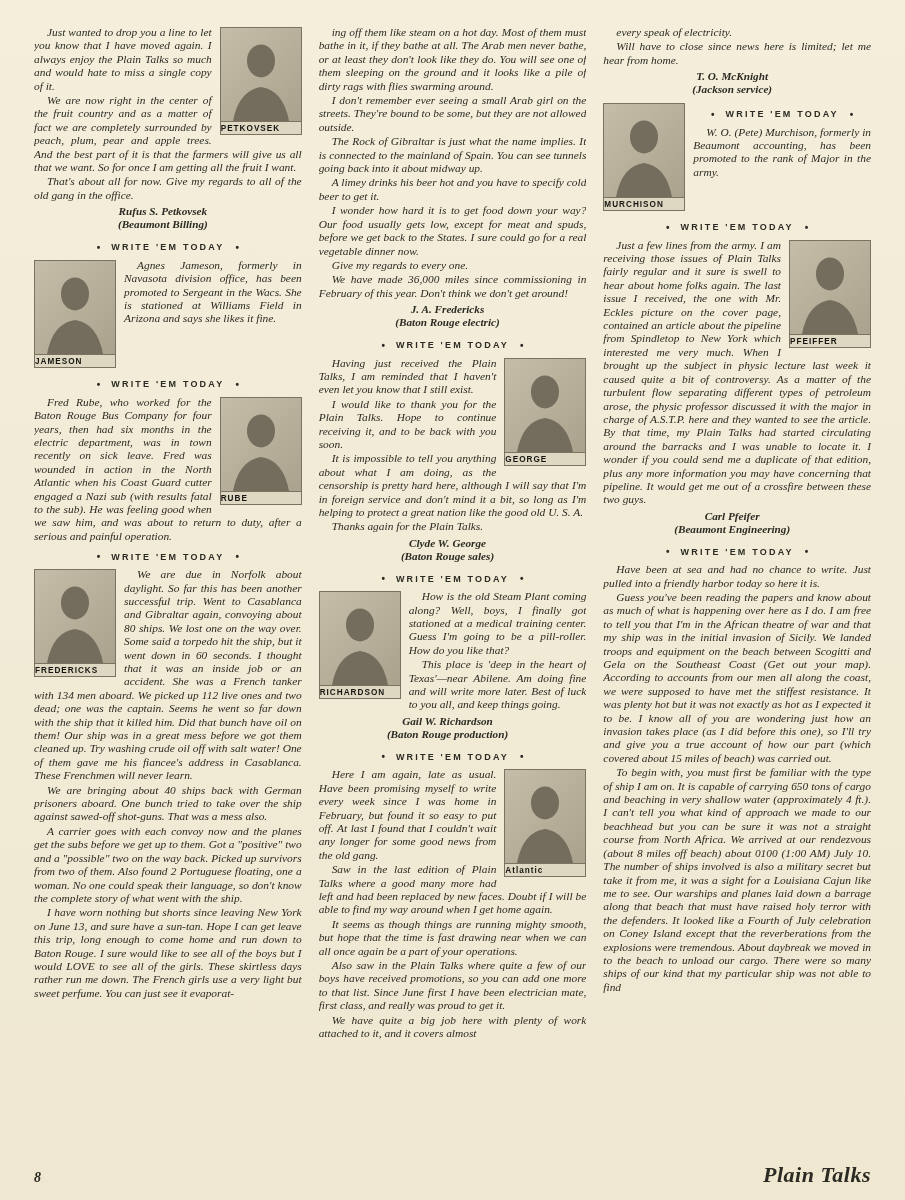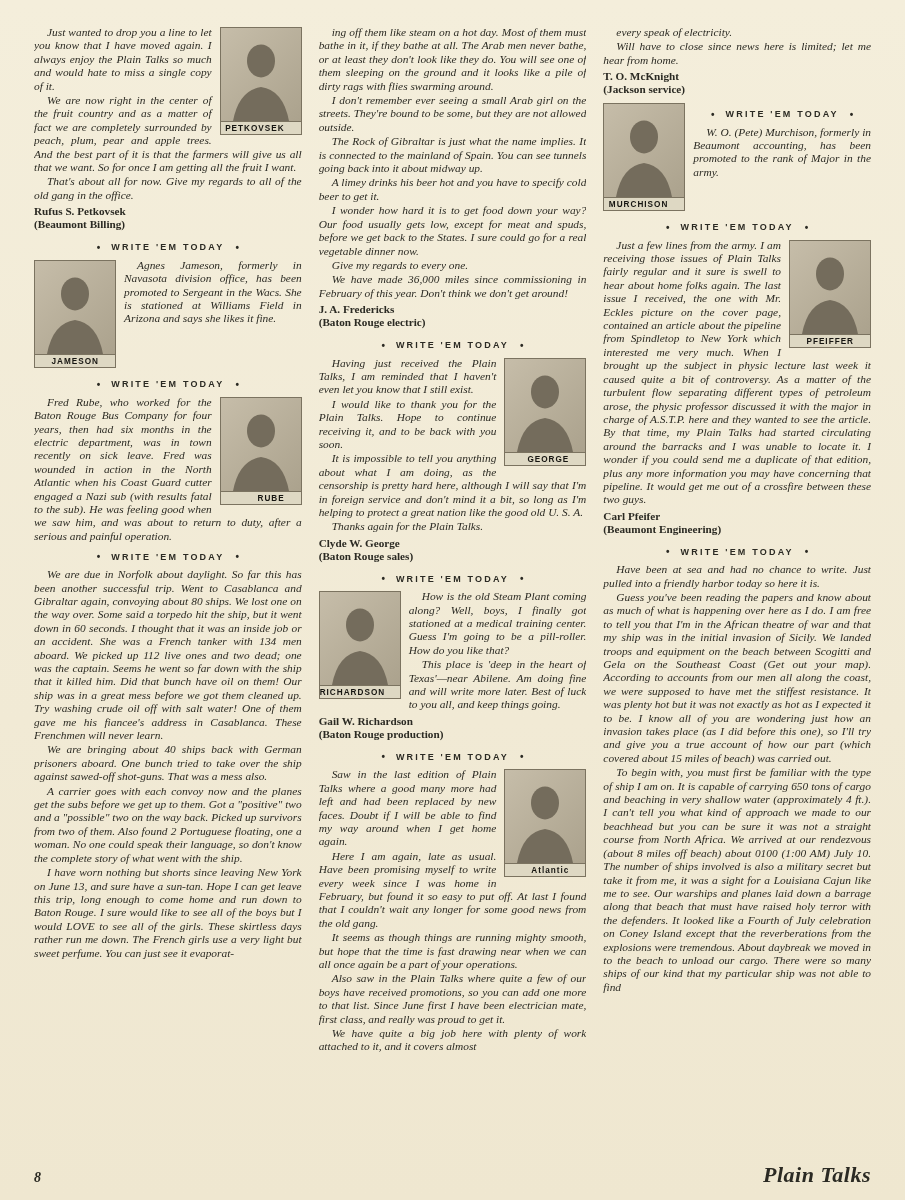--- a/index.html
+++ b/index.html
@@ -23,21 +23,22 @@
     font-style:italic;
     font-size:11.4px;
     line-height:13.4px;
     text-align:justify;
     text-indent:13px;
     color:#2b2a23;
     margin-bottom:1px;
   }
 
   .sig {
-    text-align:left;
+    text-align:center;
+    font-style:italic;
     font-weight:bold;
     font-size:11.2px;
     line-height:13.2px;
     margin:3px 10px 3px 0;
     color:#2b2a23;
   }
 
   .sep {
     display:flex; justify-content:center; align-items:center; gap:11px;
     font-family:"Liberation Sans","DejaVu Sans",sans-serif;
@@ -53,21 +54,21 @@
   .photo-img {
     height:95px;
     border:1px solid #7b7360;
     background:linear-gradient(135deg,#c6bda9 0%, #aba28d 100%);
     overflow:hidden;
   }
   .photo-img svg { display:block; width:100%; height:100%; }
   .photo-caption {
     font-family:"Liberation Sans","DejaVu Sans",sans-serif;
     font-size:8.2px; font-weight:bold; letter-spacing:1px;
-    text-align:right;
+    text-align:left;
     color:#161511;
     background:#ded8c3;
     border:1px solid #7b7360; border-top:none;
     padding:2px 16px 1px 0;
     white-space:nowrap; overflow:hidden;
   }
 
   .footer {
     position:absolute; left:34px; right:34px; bottom:12px;
     display:flex; justify-content:space-between; align-items:baseline;
@@ -146,20 +147,29 @@
           </div>
       </section>
 
       <div class="sep">
         <span class="bullet">•</span>
         <span class="sep-label">WRITE 'EM TODAY</span>
         <span class="bullet">•</span>
       </div>
 
       <section class="letter">
+        <figure class="photo left">
+          <div class="photo-img">
+            <svg viewBox="0 0 80 96" preserveAspectRatio="none">
+                <ellipse cx="40" cy="34" rx="14" ry="17" fill="#746c5c"></ellipse>
+                <path d="M12 96 Q18 64 40 61 Q62 64 68 96 Z" fill="#746c5c"></path>
+              </svg>
+          </div>
+          <figcaption class="photo-caption">FREDERICKS</figcaption>
+        </figure>
         <div class="body">
             <p class="para">We are due in Norfolk about daylight. So far this has been another successful trip. Went to Casablanca and Gibraltar again, convoying about 80 ships. We lost one on the way over. Some said a torpedo hit the ship, but it went down in 60 seconds. I thought that it was an inside job or an accident. She was a French tanker with 134 men aboard. We picked up 112 live ones and two dead; one was the captain. Seems he went so far down with the ship that it killed him. Did that bunch have oil on them! Our ship was in a great mess before we got them cleaned up. Try washing crude oil off with salt water! One of them gave me his fiancee's address in Casablanca. These Frenchmen will never learn.</p>
             <p class="para">We are bringing about 40 ships back with German prisoners aboard. One bunch tried to take over the ship against sawed-off shot-guns. That was a mess also.</p>
             <p class="para">A carrier goes with each convoy now and the planes get the subs before we get up to them. Got a "positive" two and a "possible" two on the way back. Picked up survivors from two of them. Also found 2 Portuguese floating, one a woman. No one could speak their language, so don't know the complete story of what went with the ship.</p>
             <p class="para">I have worn nothing but shorts since leaving New York on June 13, and sure have a sun-tan. Hope I can get leave this trip, long enough to come home and run down to Baton Rouge. I sure would like to see all of the boys but I would LOVE to see all of the girls. These skirtless days rather run me down. The French girls use a very light but sweet perfume. You can just see it evaporat-</p>
           </div>
       </section>
 
     </div>
 
@@ -245,22 +255,22 @@
         <figure class="photo right">
           <div class="photo-img">
             <svg viewBox="0 0 80 96" preserveAspectRatio="none">
                 <ellipse cx="40" cy="34" rx="14" ry="17" fill="#746c5c"></ellipse>
                 <path d="M12 96 Q18 64 40 61 Q62 64 68 96 Z" fill="#746c5c"></path>
               </svg>
           </div>
           <figcaption class="photo-caption">Atlantic</figcaption>
         </figure>
         <div class="body">
+            <p class="para">Here I am again, late as usual. Have been promising myself to write every week since I was home in February, but found it so easy to put off. At last I found that I couldn't wait any longer for some good news from the old gang.</p>
             <p class="para">Saw in the last edition of Plain Talks where a good many more had left and had been replaced by new faces. Doubt if I will be able to find my way around when I get home again.</p>
-            <p class="para">Here I am again, late as usual. Have been promising myself to write every week since I was home in February, but found it so easy to put off. At last I found that I couldn't wait any longer for some good news from the old gang.</p>
             <p class="para">It seems as though things are running mighty smooth, but hope that the time is fast drawing near when we can all once again be a part of your operations.</p>
             <p class="para">Also saw in the Plain Talks where quite a few of our boys have received promotions, so you can add one more to that list. Since June first I have been electrician mate, first class, and really was proud to get it.</p>
             <p class="para">We have quite a big job here with plenty of work attached to it, and it covers almost</p>
           </div>
       </section>
 
     </div>
 
     <div class="col">
 

